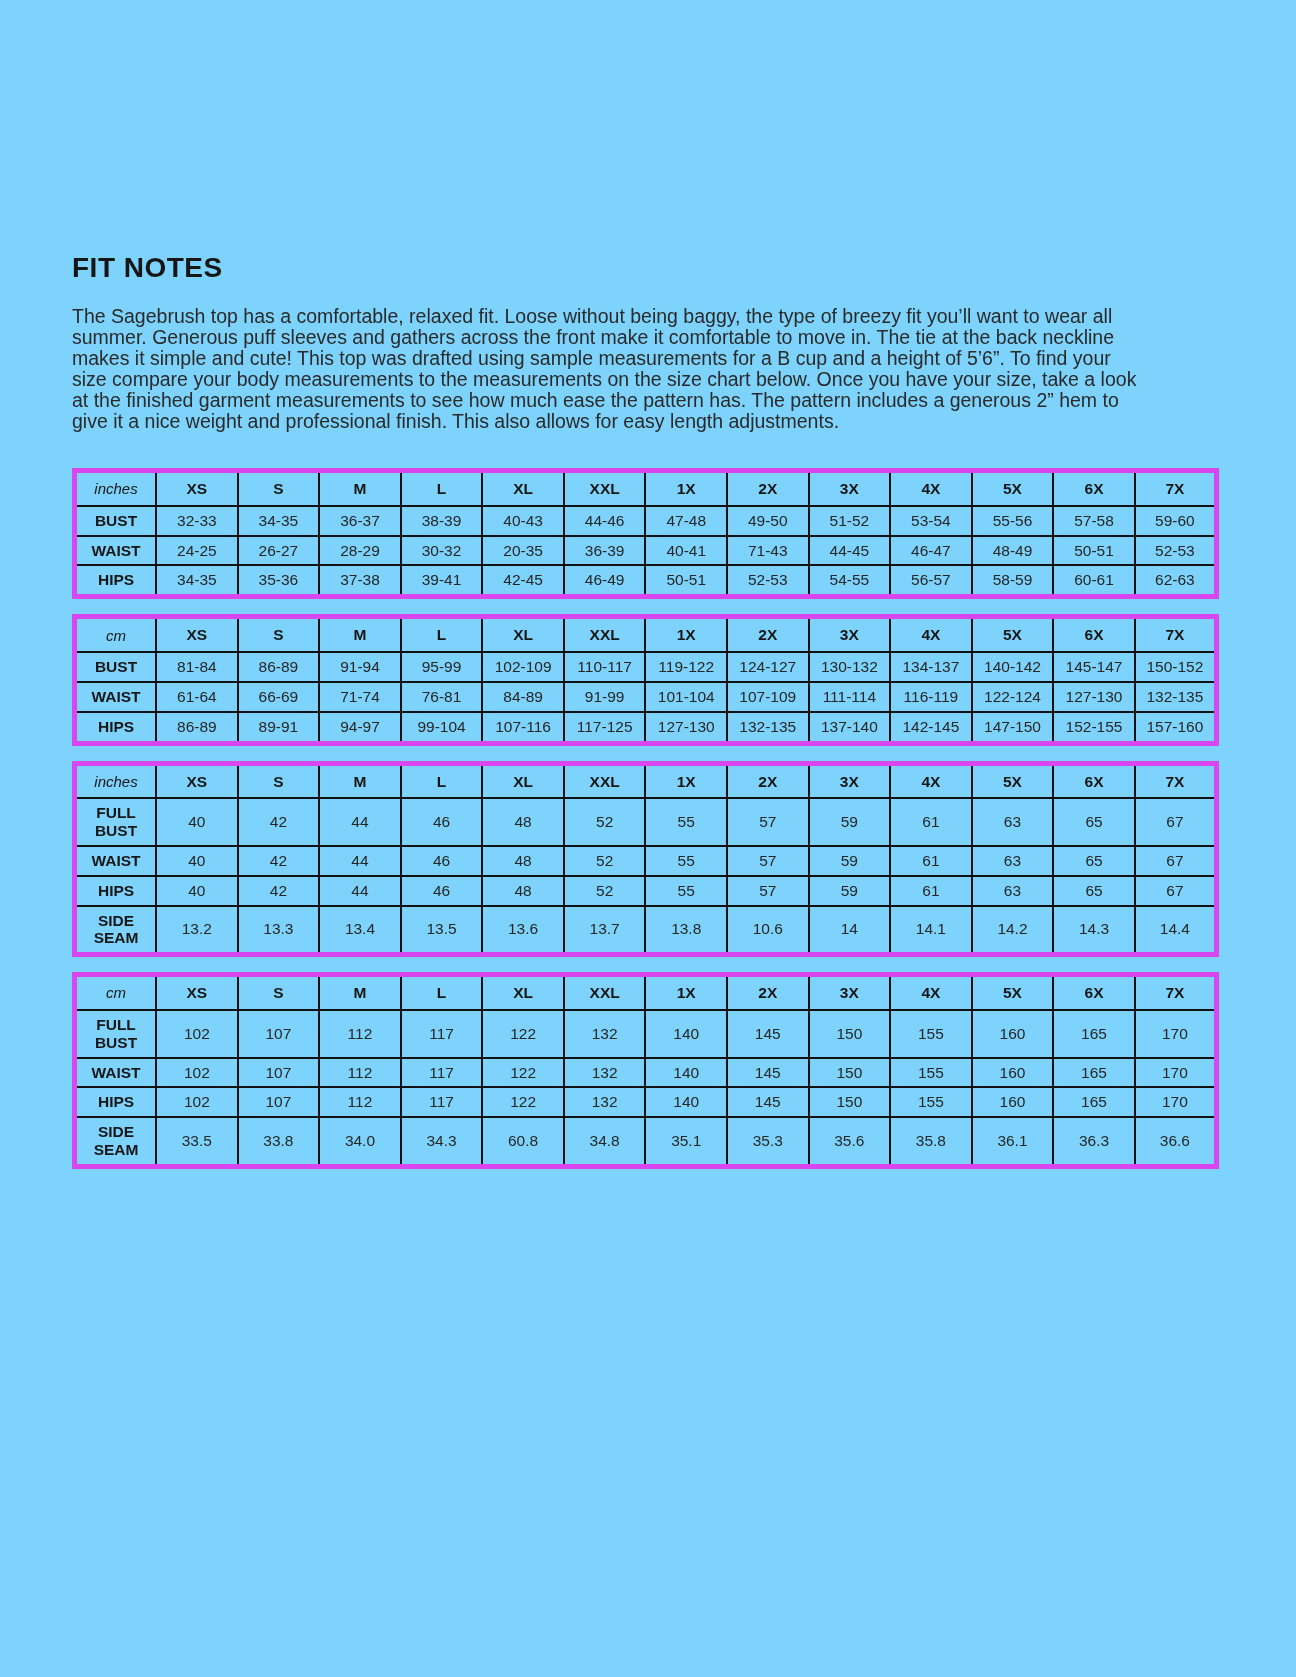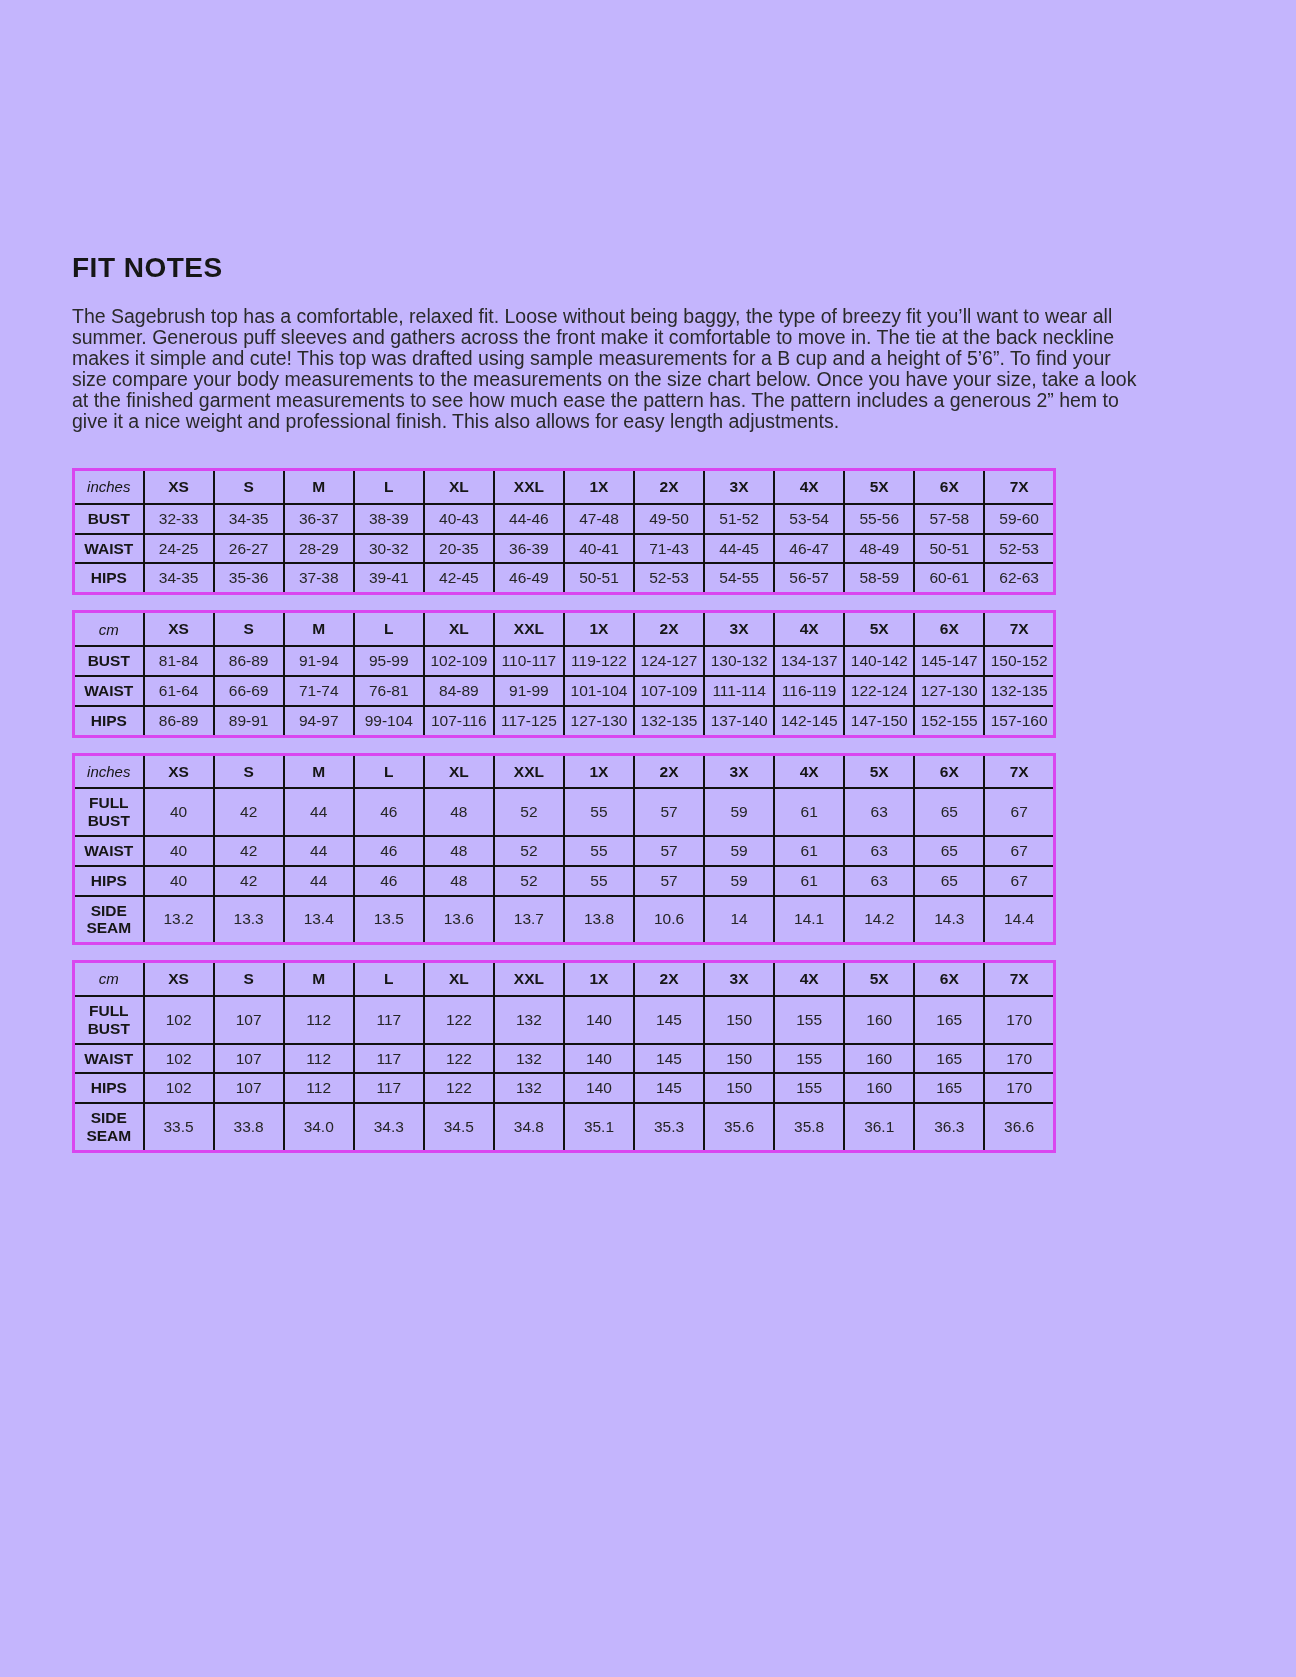--- a/index.html
+++ b/index.html
@@ -1,20 +1,20 @@
 <!DOCTYPE html>
 <html><head>
 <meta charset="utf-8">
 <style>
   html, body { margin: 0; padding: 0; background: #ffffff; }
   .page {
     position: relative;
     width: 1296px;
     height: 1677px;
-    background: #c4b5fd;
+    background: #7dd3fc;
     font-family: "Liberation Sans", "DejaVu Sans", sans-serif;
     color: #1c1c1c;
     overflow: hidden;
     box-sizing: border-box;
   }
   .content {
     position: absolute;
     left: 72px;
     top: 252px;
     width: 1148px;
@@ -38,22 +38,22 @@
     font-size: 21px;
     font-weight: 700;
     letter-spacing: 0.4px;
     color: #161616;
   }
   h2.section.finished { margin-top: 34px; }
   .table-wrap { margin-bottom: 15px; }
   table.size-table {
     border-collapse: collapse;
     table-layout: fixed;
-    width: 984px;
-    border: 3px solid #d946ef;
+    width: 1147px;
+    border: 5px solid #d946ef;
   }
   .size-table th, .size-table td {
     border: 2px solid #111;
     text-align: center;
     vertical-align: middle;
     font-size: 15.5px;
     line-height: 1.15;
     padding: 5px 2px;
     color: #262626;
     overflow: hidden;
@@ -376,21 +376,21 @@
               <td>160</td>
               <td>165</td>
               <td>170</td>
             </tr>
             <tr>
               <th>SIDE SEAM</th>
               <td>33.5</td>
               <td>33.8</td>
               <td>34.0</td>
               <td>34.3</td>
-              <td>34.5</td>
+              <td>60.8</td>
               <td>34.8</td>
               <td>35.1</td>
               <td>35.3</td>
               <td>35.6</td>
               <td>35.8</td>
               <td>36.1</td>
               <td>36.3</td>
               <td>36.6</td>
             </tr>
           </tbody>

